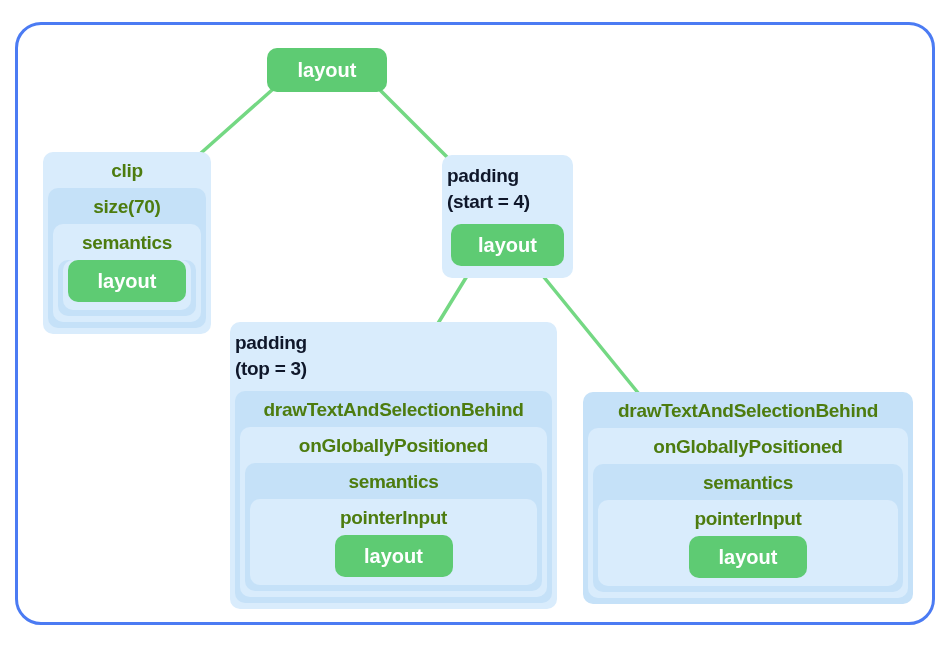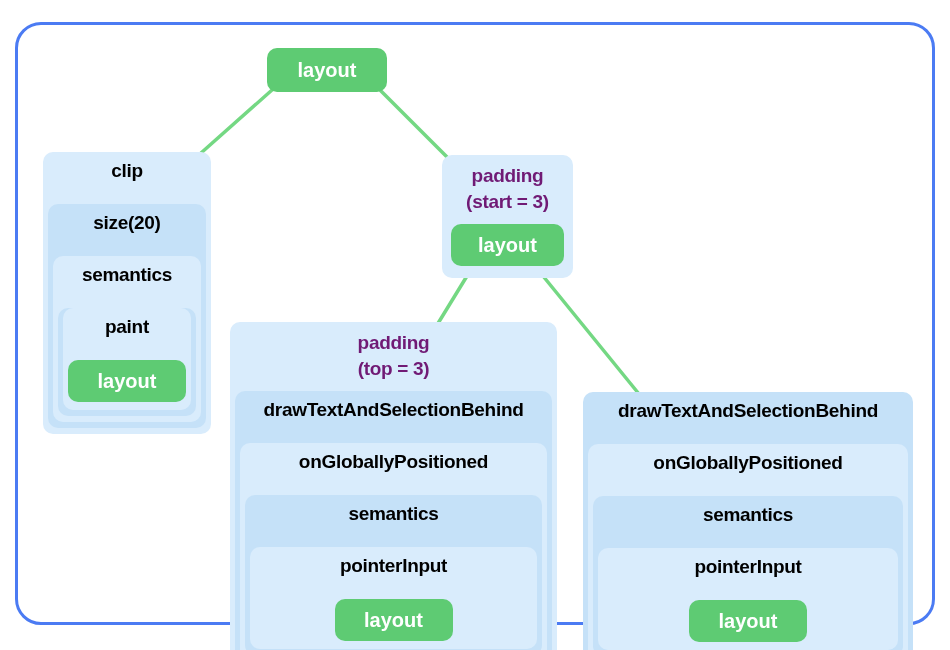--- a/index.html
+++ b/index.html
@@ -11,27 +11,27 @@
   .frame{
     position:absolute;left:15px;top:22px;width:914px;height:597px;
     border:3px solid #4b7bf3;border-radius:26px;background:#ffffff;
   }
   .edges{position:absolute;left:0;top:0;pointer-events:none;}
   .abs{position:absolute;box-sizing:border-box;}
   .box{border-radius:10px;padding:0 5px 6px;box-sizing:border-box;}
   .light{background:#d9ecfc;}
   .dark{background:#c5e1f8;}
   .lbl{
-    height:52px;line-height:38px;text-align:center;
-    font-weight:700;font-size:19px;color:#000000;
+    height:36px;line-height:38px;text-align:center;
+    font-weight:700;font-size:19px;color:#4d7c0f;
     letter-spacing:-0.3px;white-space:nowrap;overflow:hidden;
   }
   .lbl2{
-    padding:8px 0 9px;text-align:center;font-weight:700;font-size:19px;
-    line-height:26px;color:#701a75;letter-spacing:-0.3px;
+    padding:8px 0 9px;font-weight:700;font-size:19px;
+    line-height:26px;color:#0f172a;letter-spacing:-0.3px;
   }
   .leaf{
     width:118px;height:42px;margin:0 auto 2px;
     background:#5ecb73;border-radius:10px;
     color:#ffffff;text-align:center;line-height:42px;
     font-weight:700;font-size:20px;
   }
   .rootnode{
     position:absolute;left:267px;top:48px;width:120px;height:44px;
     background:#5ecb73;border-radius:10px;
@@ -49,37 +49,36 @@
   <line x1="380" y1="90" x2="447" y2="157" stroke="#74d883" stroke-width="3.5" stroke-linecap="round"></line>
   <line x1="467" y1="276" x2="437" y2="325" stroke="#74d883" stroke-width="3.5" stroke-linecap="round"></line>
   <line x1="543" y1="276" x2="639" y2="394" stroke="#74d883" stroke-width="3.5" stroke-linecap="round"></line>
 </svg>
 
 <div class="rootnode">layout</div>
 
 <div class="box light abs" style="left:43px;top:152px;width:168px">
   <div class="lbl">clip</div>
   <div class="box dark">
-    <div class="lbl">size(20)</div>
+    <div class="lbl">size(70)</div>
     <div class="box light">
       <div class="lbl">semantics</div>
       <div class="box dark">
         <div class="box light">
-          <div class="lbl">paint</div>
           <div class="leaf">layout</div>
         </div>
       </div>
     </div>
   </div>
 </div>
 
 <div class="box light abs" style="left:442px;top:155px;width:131px;padding-bottom:10px">
   <div class="lbl2">
     <div>padding</div>
-    <div>(start = 3)</div>
+    <div>(start = 4)</div>
   </div>
   <div class="leaf" style="width:113px">layout</div>
 </div>
 
 <div class="box light abs" style="left:230px;top:322px;width:327px">
   <div class="lbl2">
     <div>padding</div>
     <div>(top = 3)</div>
   </div>
   <div class="box dark">

